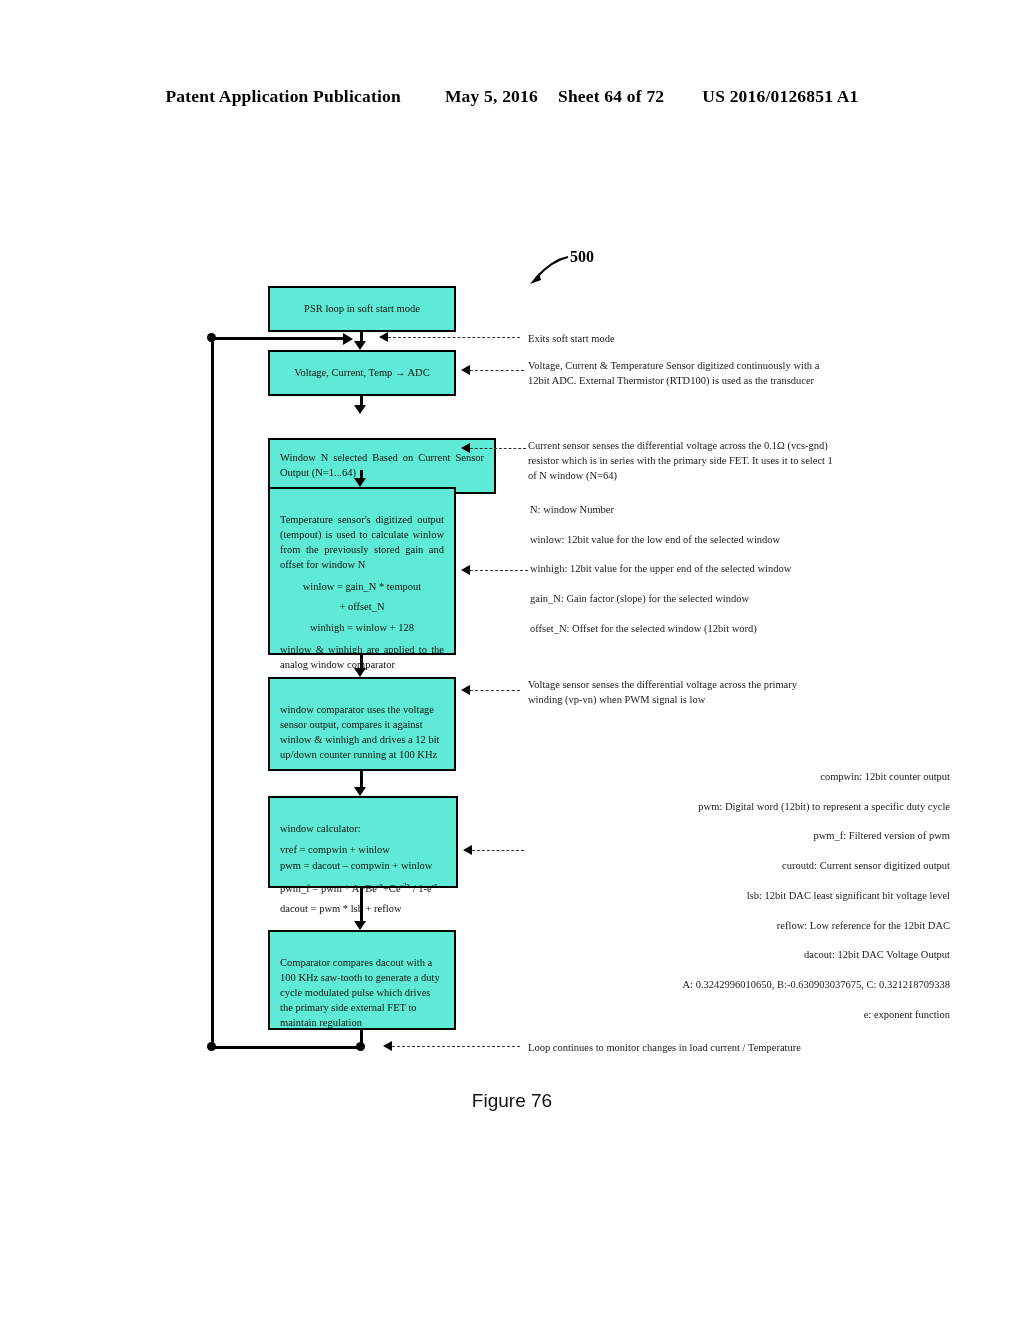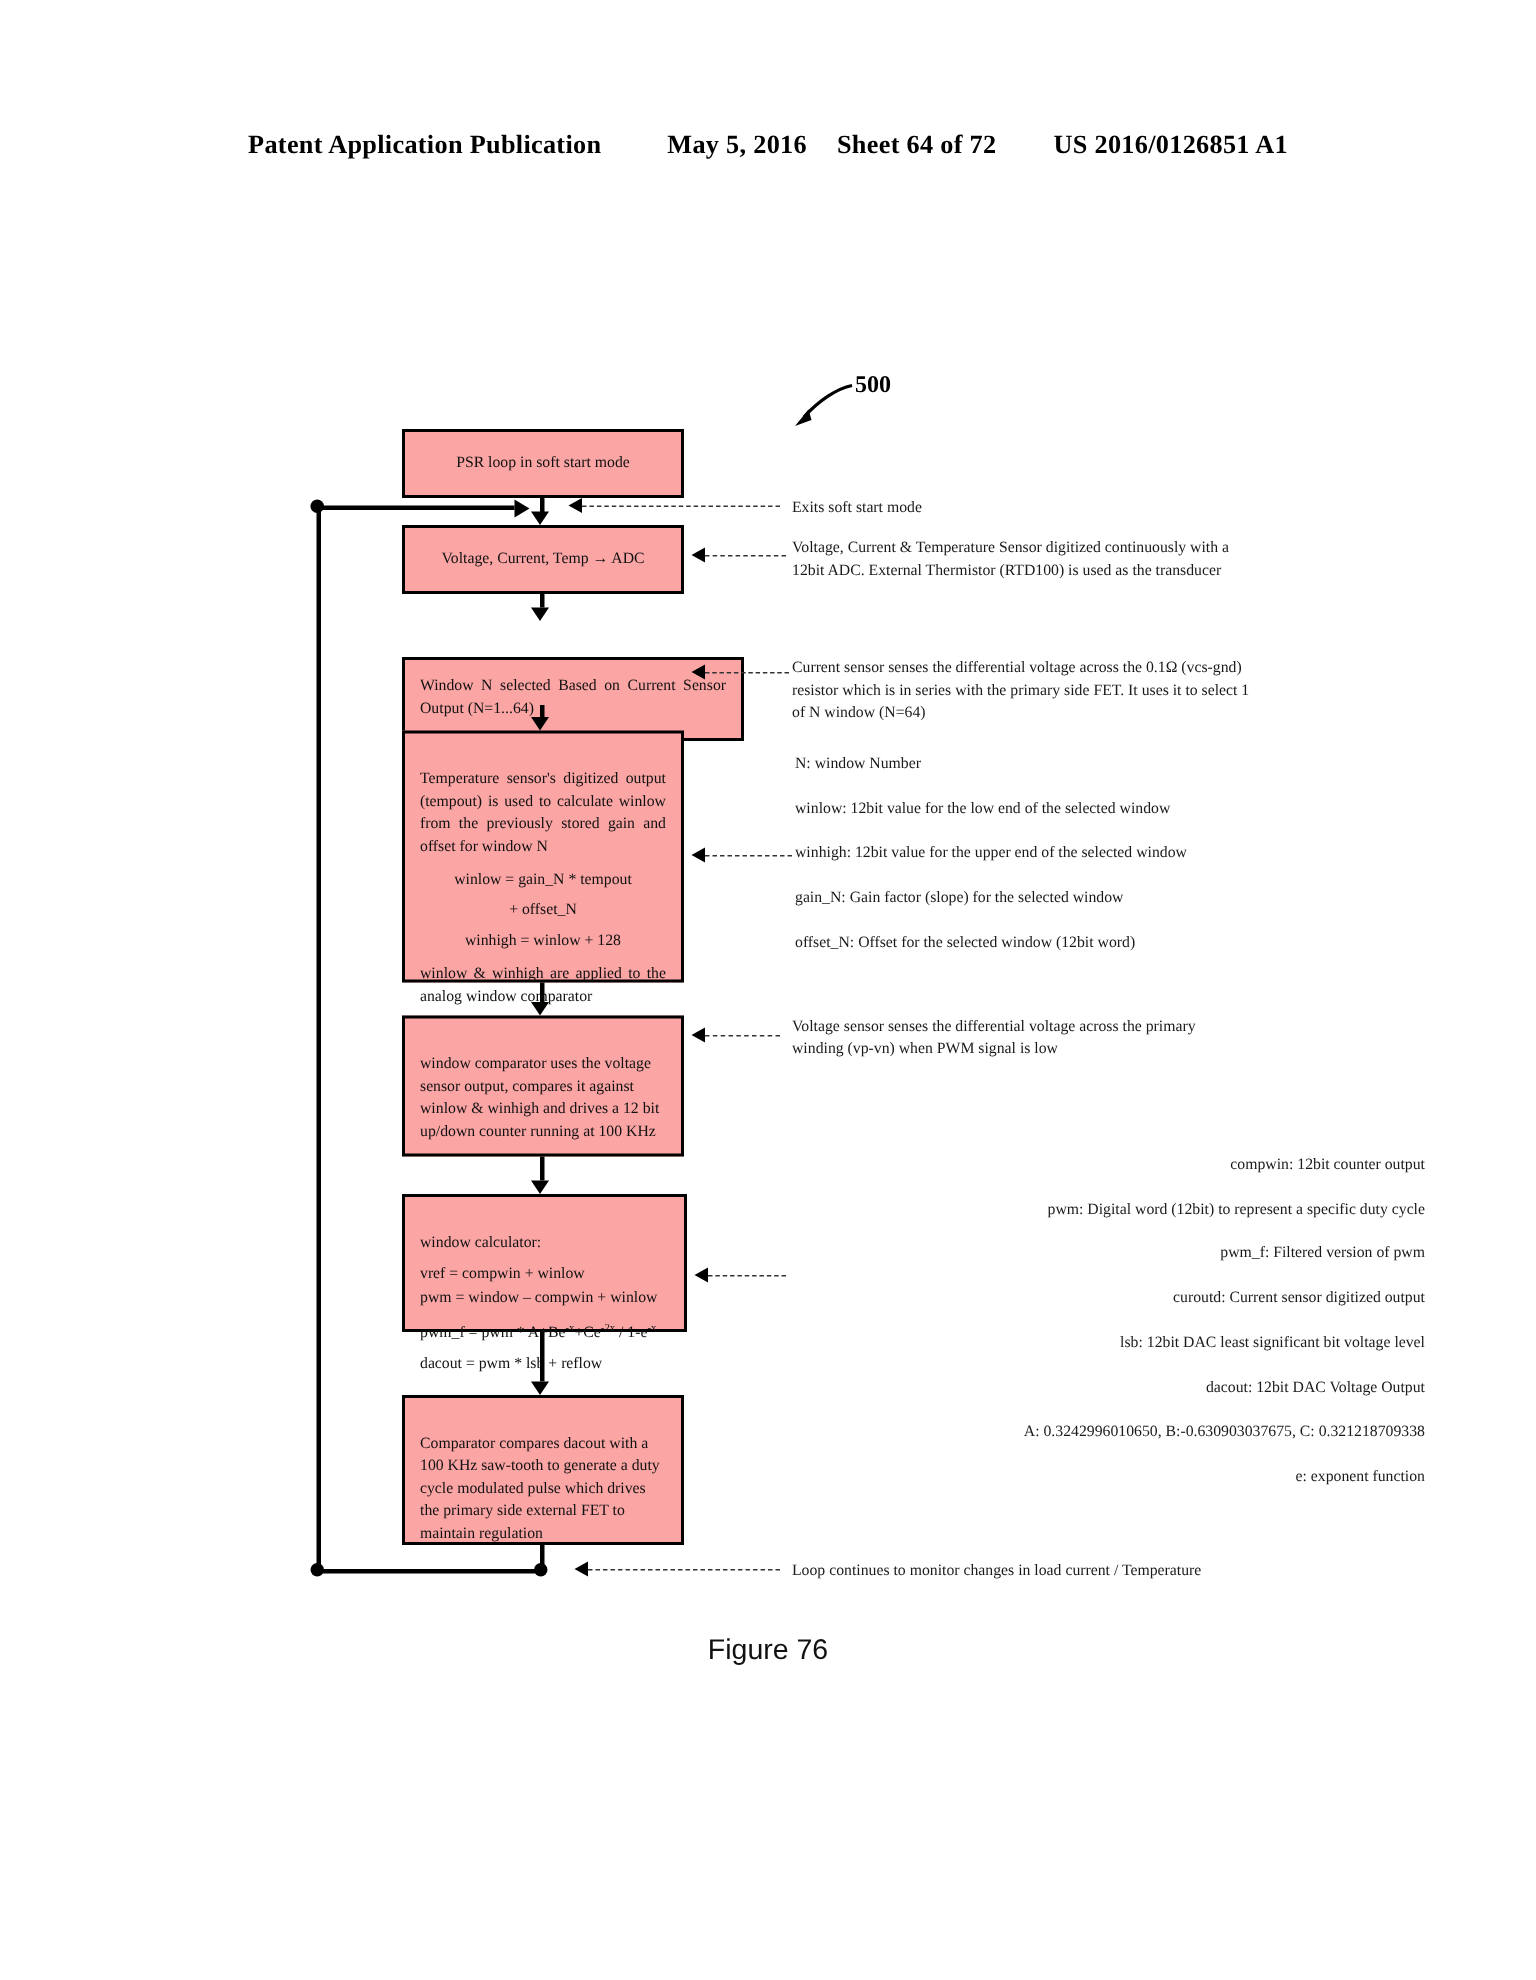--- a/index.html
+++ b/index.html
@@ -49,21 +49,21 @@
     top: 255px;
     width: 42px;
     height: 30px;
   }
 
   
   .fbox {
     position: absolute;
     box-sizing: border-box;
     border: 2.5px solid #000;
-    background: #fca5a5;
+    background: #5eead4;
     font-family: "Liberation Serif", serif;
     font-size: 10.5px;
     line-height: 1.42;
     color: #111;
   }
   .fbox .inner {
     padding: 24px 10px;
   }
   .fbox p { margin: 0; }
   .fbox p + p { margin-top: 7px; }
@@ -203,21 +203,21 @@
 <div class="fbox" id="box-comp">
   <div class="inner">
     <p>window comparator uses the voltage sensor output, compares it against winlow &amp; winhigh and drives a 12 bit up/down counter running at 100 KHz</p>
   </div>
 </div>
 
 <div class="fbox" id="box-calc">
   <div class="inner">
     <p>window calculator:</p>
     <p class="eq-left" style="margin-top:6px;">vref = compwin + winlow</p>
-    <p class="eq-left" style="margin-top:1px;">pwm = window – compwin + winlow</p>
+    <p class="eq-left" style="margin-top:1px;">pwm = dacout – compwin + winlow</p>
     <p class="eq-left" style="margin-top:6px;"><span>pwm_f = pwm * A+Be</span><sup>-x</sup><span>+Ce</span><sup>-2x</sup><span> / 1-e</span><sup>-x</sup></p>
     <p class="eq-left" style="margin-top:6px;">dacout = pwm * lsb + reflow</p>
   </div>
 </div>
 
 <div class="fbox" id="box-final">
   <div class="inner">
     <p>Comparator compares dacout with a 100 KHz saw-tooth to generate a duty cycle modulated pulse which drives the primary side external FET to maintain regulation</p>
   </div>
 </div>
@@ -276,20 +276,21 @@
 <div class="anno" style="left:528px; top:677px; width:300px;">Voltage sensor senses the differential voltage across the primary winding (vp-vn) when PWM signal is low</div>
 
 <div class="dleader" style="left:472px; top:850px; width:52px;"></div>
 <div class="dleader-arrow-left" style="left:463px; top:845px;"></div>
 <div class="anno deflist" style="left:530px; top:769px; width:420px;text-align:right;">
   <div class="defrow">compwin: 12bit counter output</div>
   <div class="defrow">pwm: Digital word (12bit) to represent a specific duty cycle</div>
   <div class="defrow">pwm_f: Filtered version of pwm</div>
   <div class="defrow">curoutd: Current sensor digitized output</div>
   <div class="defrow">lsb: 12bit DAC least significant bit voltage level</div>
+  <div class="defrow">reflow: Low reference for the 12bit DAC</div>
   <div class="defrow">dacout: 12bit DAC Voltage Output</div>
   <div class="defrow">A: 0.3242996010650, B:-0.630903037675, C: 0.321218709338</div>
   <div class="defrow">e: exponent function</div>
 </div>
 
 <div class="dleader" style="left:392px; top:1046px; width:128px;"></div>
 <div class="dleader-arrow-left" style="left:383px; top:1041px;"></div>
 <div class="anno" style="left:528px; top:1040px; width:360px; white-space:nowrap;">Loop continues to monitor changes in load current / Temperature</div>
 
 <div class="caption">Figure 76</div>

